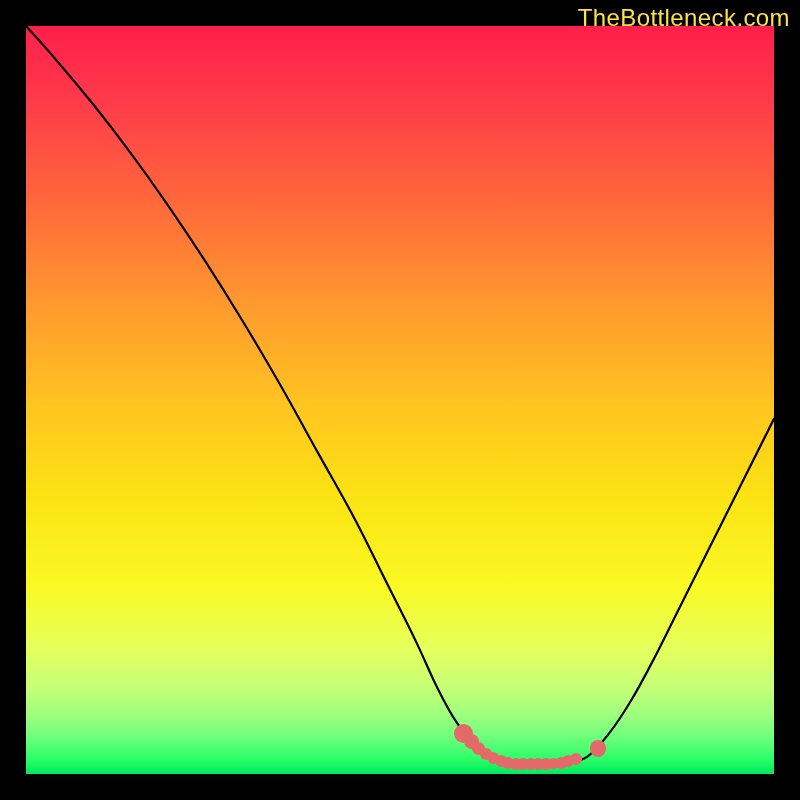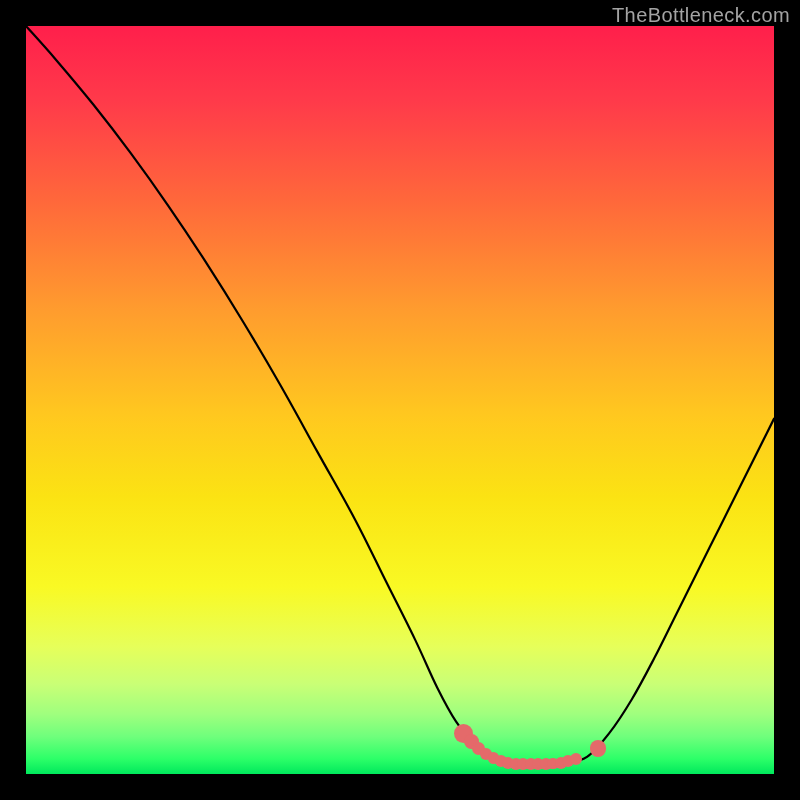--- a/index.html
+++ b/index.html
@@ -52,22 +52,22 @@
   .marker {
     position: absolute;
     border-radius: 50%;
     background: #e46a6a;
     pointer-events: none;
   }
   .watermark {
     position: absolute;
     top: 4px;
     right: 10px;
-    color: #a3a3a3;
-    font-size: 20px;
+    color: #fde047;
+    font-size: 24px;
     letter-spacing: 0.4px;
     user-select: none;
   }
 </style>
 </head>
 <body>
 
 <div class="frame">
 
   <div class="plot-area">

